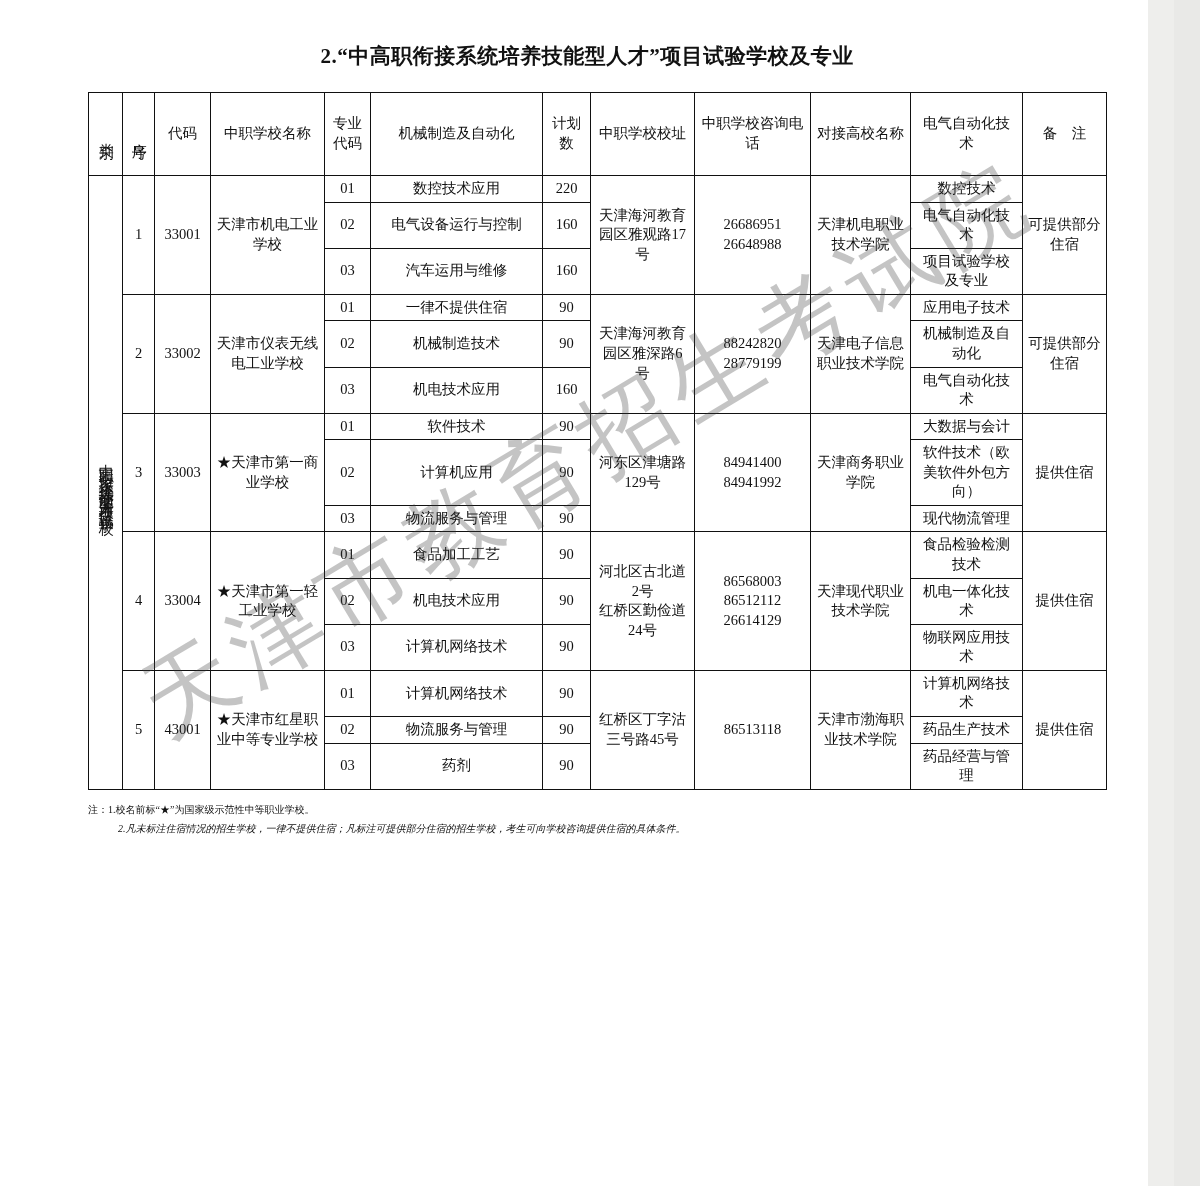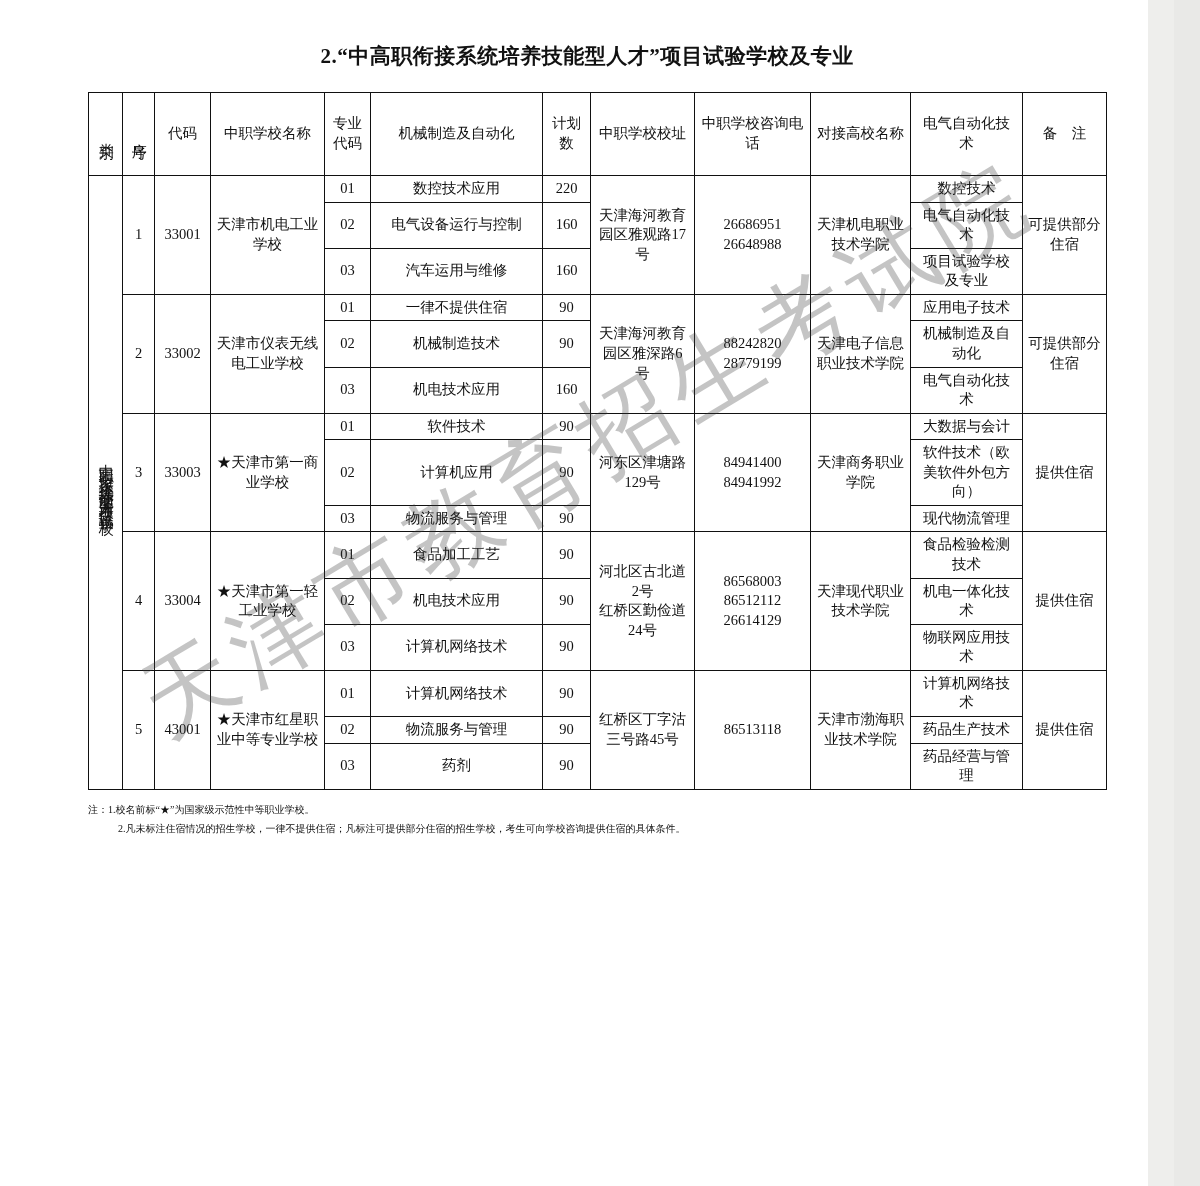--- a/index.html
+++ b/index.html
@@ -89,21 +89,21 @@
   .c-cmajor{ width: 112px; }
   .c-note  { width: 84px; }
 
   .notes {
     margin: 10px 0 0 88px;
     width: 1040px;
     font-size: 10px;
     color: #111;
     line-height: 1.9;
   }
-  .notes .n2 { text-indent: 30px; }
+  .notes .n2 { text-indent: 30px; font-style: italic; }
 
   
   .watermark {
     position: absolute;
     left: 120px;
     top: 420px;
     width: 900px;
     height: 600px;
     pointer-events: none;
     z-index: 5;

